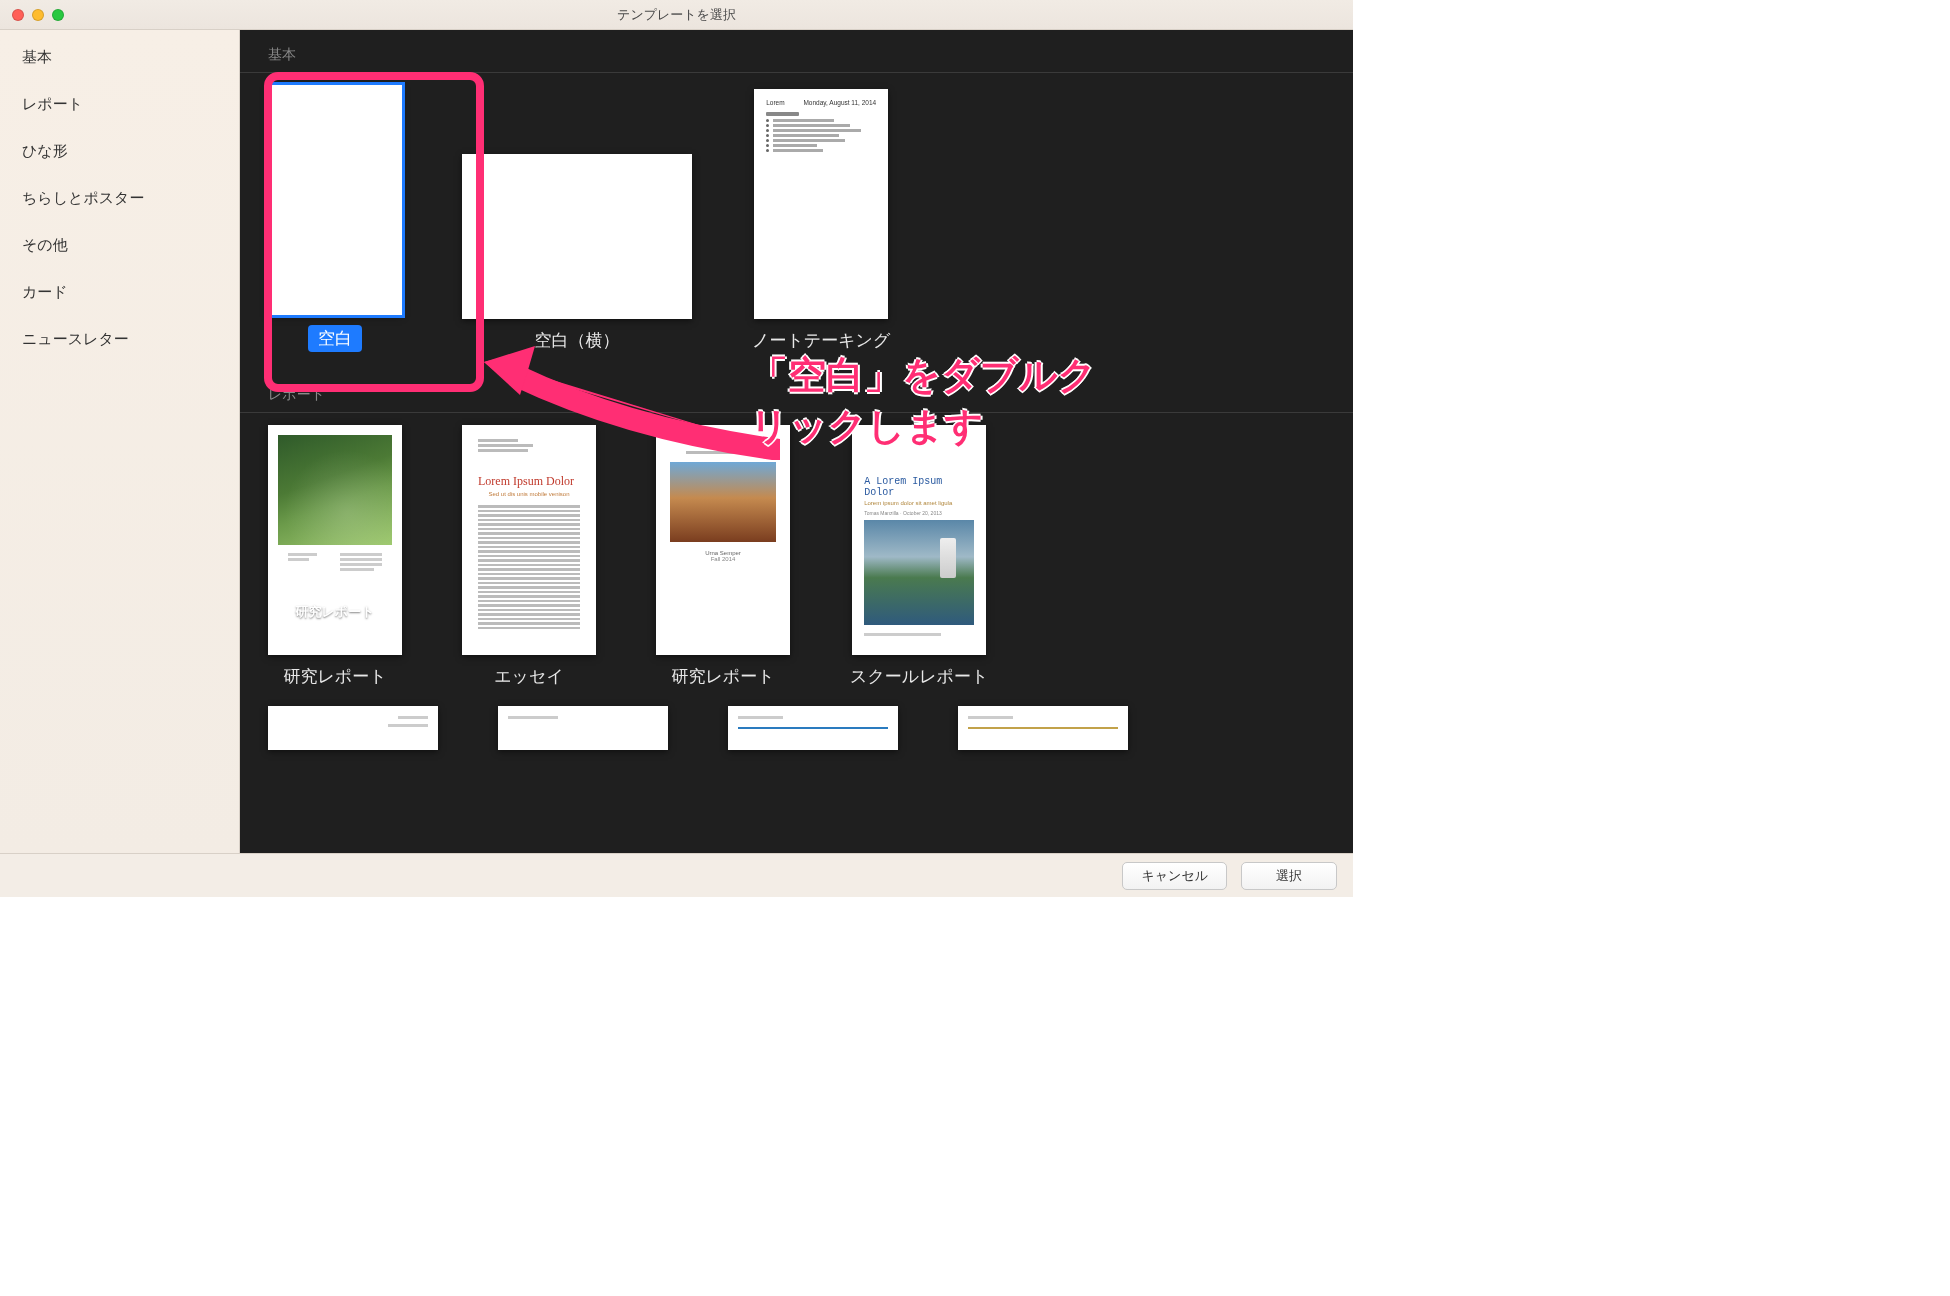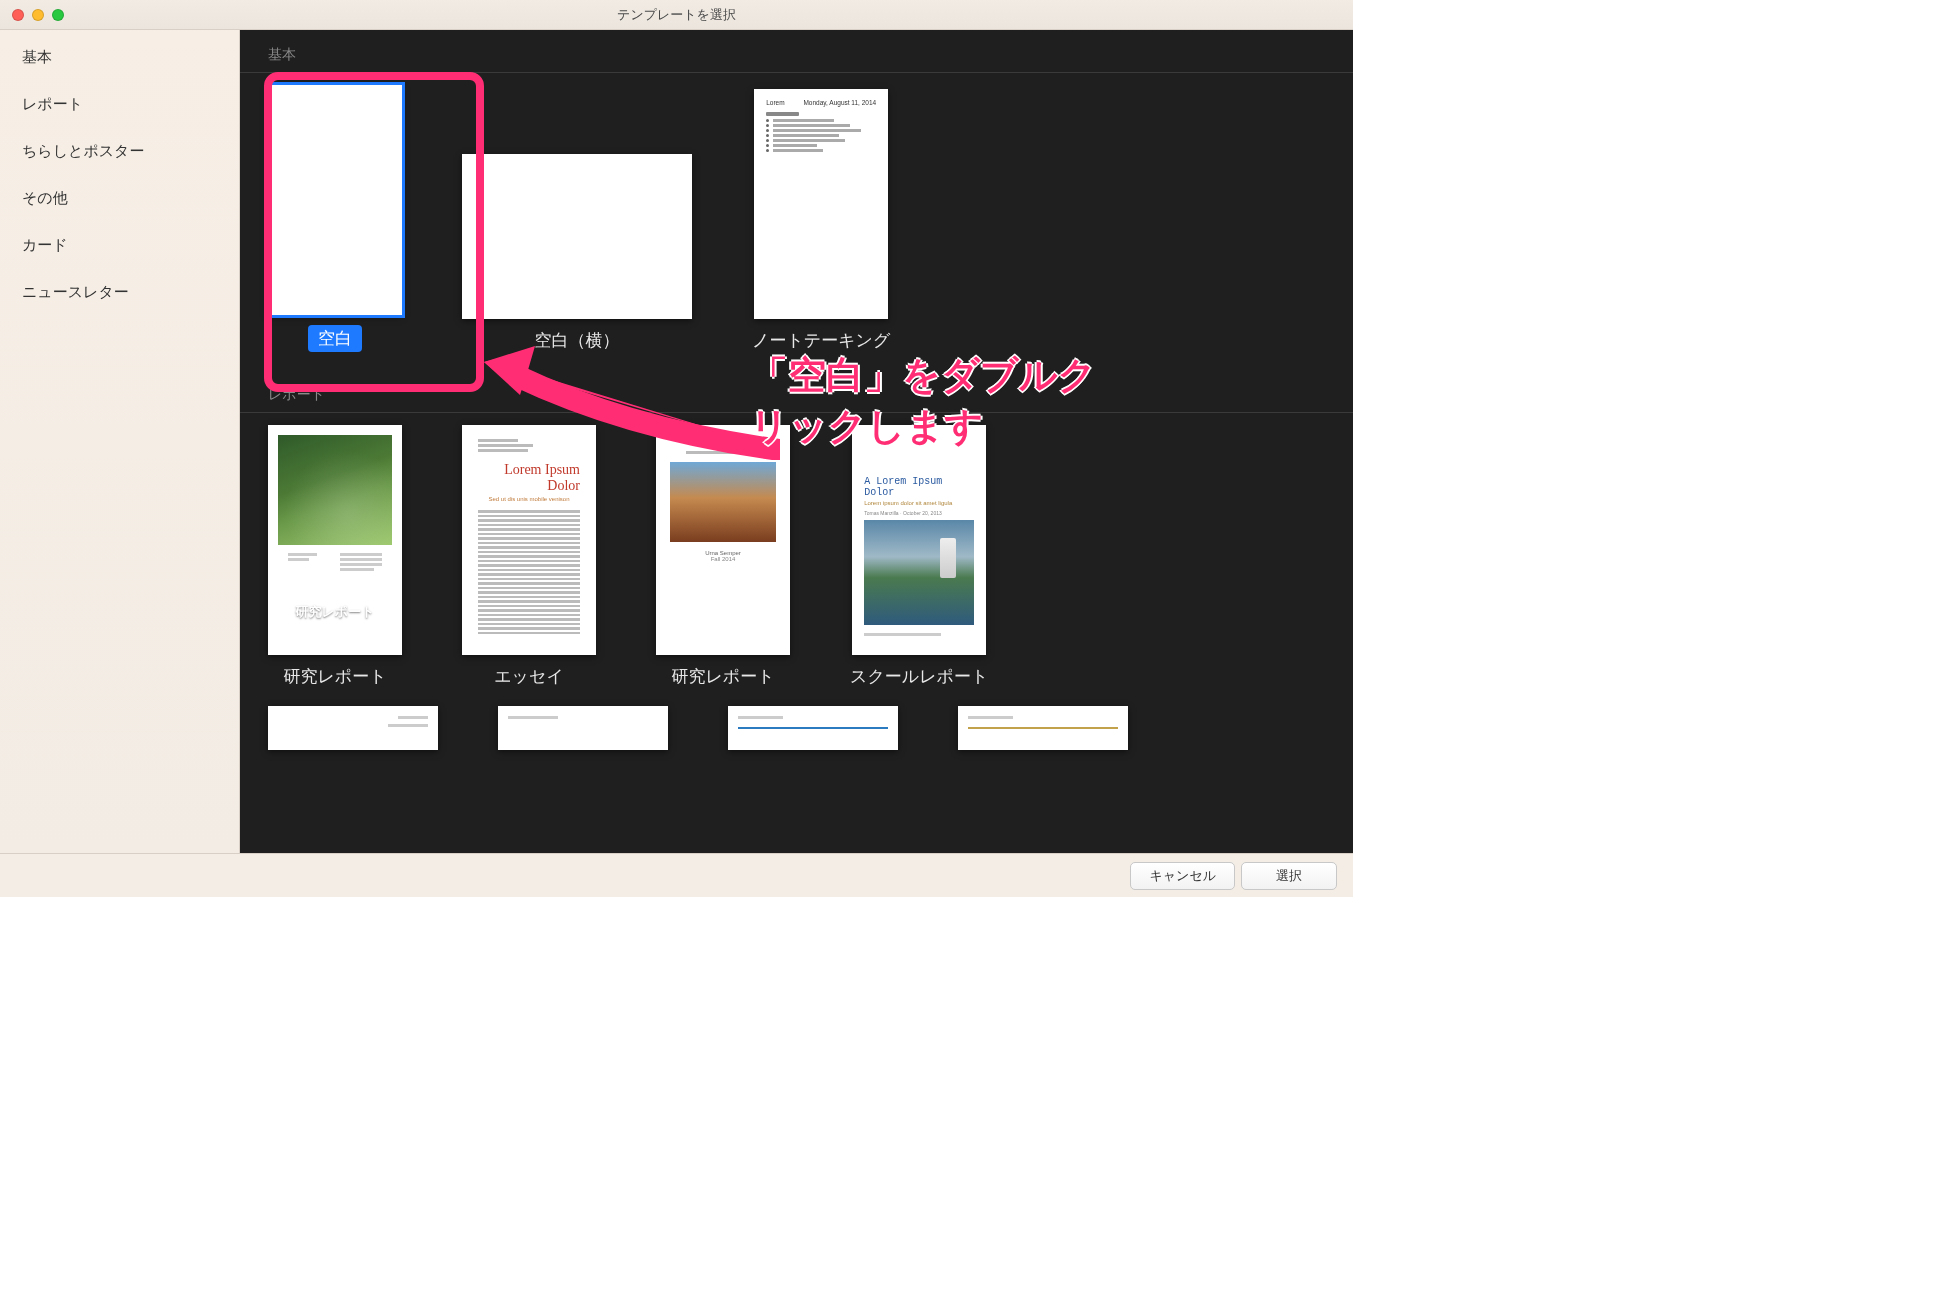--- a/index.html
+++ b/index.html
@@ -169,21 +169,21 @@
   .research .meta {
     padding:6px 10px; font-size:5px; color:#777;
     display:flex; gap:10px;
   }
   .research .meta .col{flex:1;}
   .research .meta .ln{height:3px;background:#ccc;margin:2px 0;}
   .research .meta .date{color:#c77b1e;}
 
   .essay { padding:14px 16px 10px; font-size:5px; color:#666;}
   .essay .auth{height:3px;width:40px;background:#bbb;margin-bottom:2px;}
-  .essay .title{color:#c0392b;text-align:right;font-size:14px;margin:10px 0 2px;font-family:Georgia,serif;}
+  .essay .title{color:#c0392b;text-align:left;font-size:12px;margin:22px 0 2px;font-family:Georgia,serif;}
   .essay .sub{color:#c07b3b;text-align:center;font-size:6px;margin-bottom:8px;}
   .essay .para .l{height:2.5px;background:#bbb;margin:2px 0;}
 
   .term { padding:12px 14px; font-size:5px; color:#555;}
   .term .title{font-family:Georgia,serif;font-size:10px;text-align:center;margin-bottom:3px;}
   .term .sub{height:3px;background:#bbb;width:70%;margin:0 auto 8px;}
   .term .photo{width:100%;height:80px;background:linear-gradient(180deg,#6fa8d6 0%, #c58a4f 45%, #7a3d1f 100%);}
   .term .cap{text-align:center;margin-top:8px;}
 
   .school { padding:10px 12px; font-size:5px;}
@@ -212,21 +212,21 @@
   .peek.gold .bar{height:2px;background:#c2a24a;margin-top:8px;}
 
   
   .footer {
     height: 44px;
     background: #f3ede6;
     border-top: 1px solid #d8d0c7;
     display: flex;
     justify-content: flex-end;
     align-items: center;
-    gap: 6px;
+    gap: 14px;
     padding: 0 16px;
   }
   .btn {
     min-width: 96px;
     padding: 4px 18px;
     font-size: 13px;
     background: linear-gradient(#ffffff,#f2f2f2);
     border: 1px solid #c8c8c8;
     border-radius: 5px;
     color: #333;
@@ -246,20 +246,21 @@
       <div class="tl tl-max"></div>
     </div>
     <div class="titlebar-title">テンプレートを選択</div>
   </div>
 
   <div class="body">
 
     <div class="sidebar">
       <div class="sidebar-item"><span>基本</span></div>
       <div class="sidebar-item"><span>レポート</span></div>
+      <div class="sidebar-item"><span>ひな形</span></div>
       <div class="sidebar-item"><span>ちらしとポスター</span></div>
       <div class="sidebar-item"><span>その他</span></div>
       <div class="sidebar-item"><span>カード</span></div>
       <div class="sidebar-item"><span>ニュースレター</span></div>
     </div>
 
     <div class="content">
 
       <div class="section-title">基本</div>
       <div class="grid">

